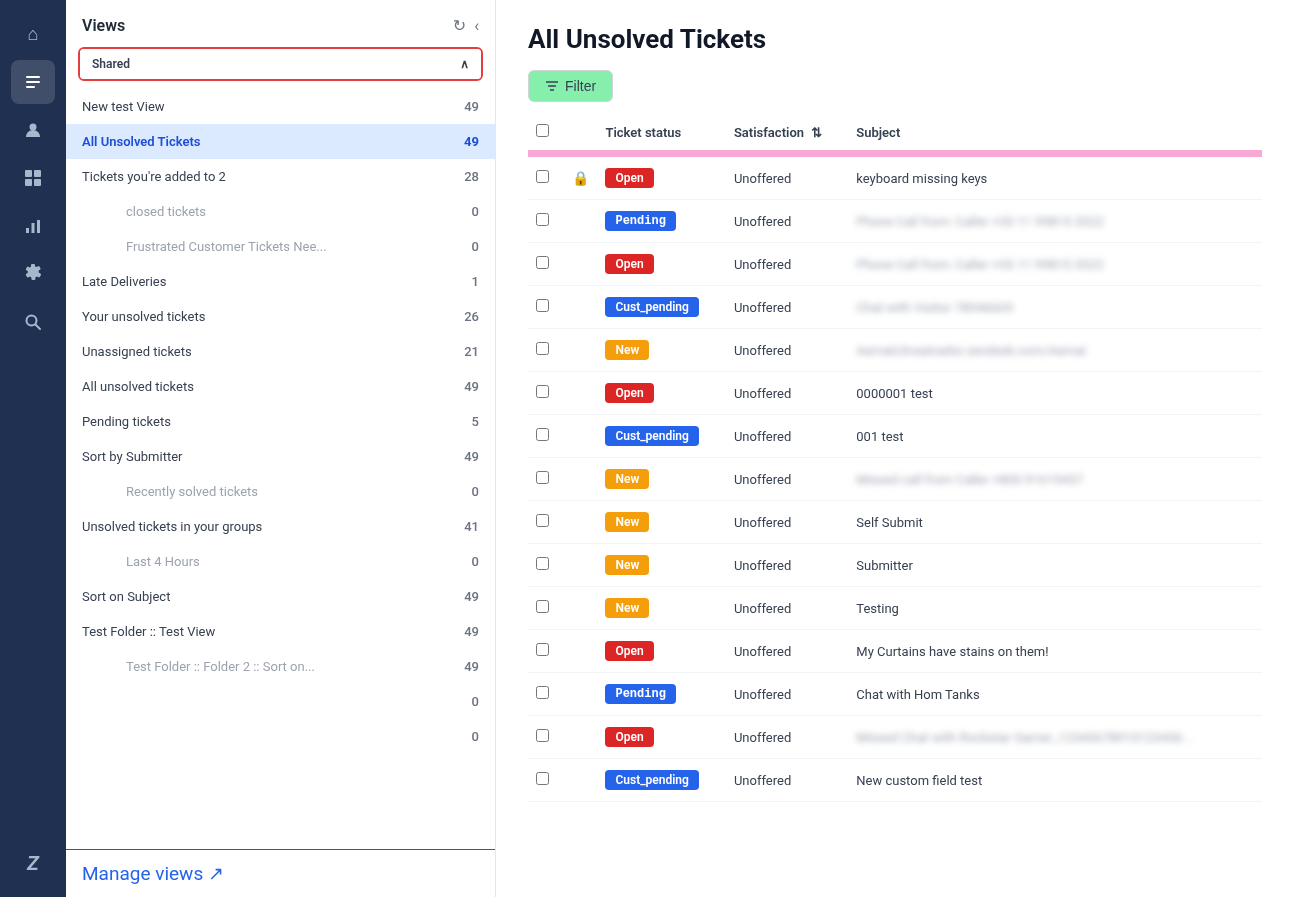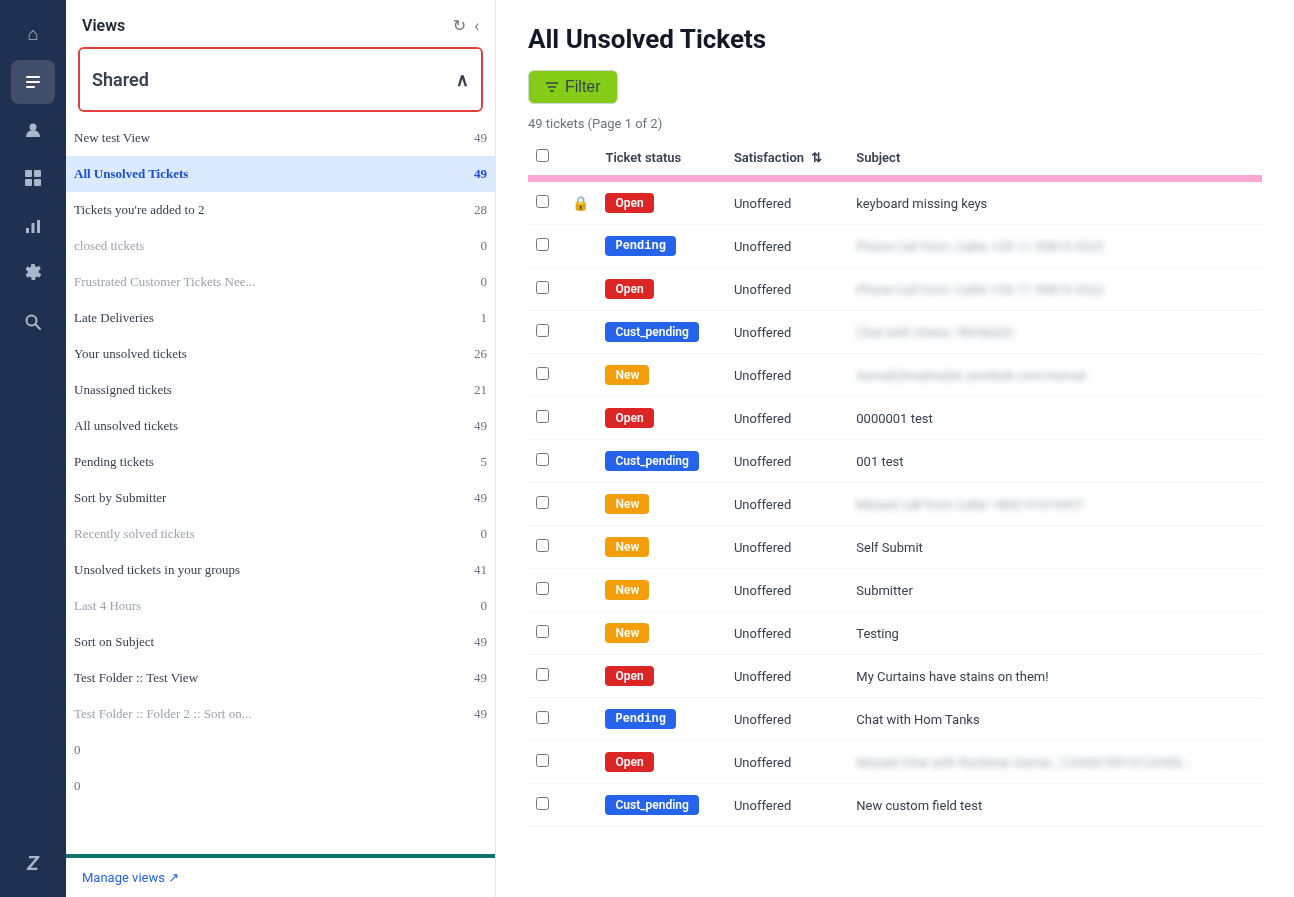--- a/index.html
+++ b/index.html
@@ -66,67 +66,66 @@
     .shared-section {
       border: 2px solid #e53e3e;
       border-radius: 6px;
       margin: 4px 12px 8px 12px;
       overflow: hidden;
     }
     .shared-header {
       display: flex;
       align-items: center;
       justify-content: space-between;
-      padding: 20px 12px;
+      padding: 8px 12px;
       background: #fff;
       cursor: pointer;
-      font-size: 18px;
+      font-size: 12px;
       font-weight: 600;
       color: #374151;
       gap: 21px;
     }
 
     .views-list {
       overflow-y: auto;
       flex: 1;
     }
     .view-item {
       display: flex;
       align-items: center;
-      justify-content: space-between;
-      padding: 10px 8px;
+      justify-content: flex-end;
+      padding: 10px 16px;
       cursor: pointer;
       font-size: 13px;
       color: #374151;
       border-radius: 0;
-      font-family: Liberation Serif, serif;
     }
     .view-item.active {
       background: #dbeafe;
       color: #1d4ed8;
       font-weight: 600;
     }
     .view-item .count {
       font-size: 13px;
       color: #6b7280;
       font-weight: 500;
     }
     .view-item.active .count {
       color: #1d4ed8;
       font-weight: 700;
     }
     .view-item .label { flex: 1; }
-    .view-item .grayed { color: #9ca3af; }
+    .view-item .grayed { color: #9ca3af; margin-left: 44px; }
 
     .manage-views {
       padding: 12px 16px;
-      font-size: 13px;
+      font-size: 19px;
       color: #2563eb;
       cursor: pointer;
-      border-top: 4px solid #0f766e;
+      border-top: 1px solid #0f766e;
     }
 
     
     .main-content {
       flex: 1;
       background: #fff;
       display: flex;
       flex-direction: column;
       overflow: hidden;
     }
@@ -145,23 +144,23 @@
       gap: 12px;
       margin-bottom: 12px;
     }
     .filter-btn {
       display: flex;
       align-items: center;
       gap: 6px;
       padding: 7px 16px;
       border: 1px solid #d1d5db;
       border-radius: 6px;
-      background: #84cc16;
-      cursor: pointer;
-      font-size: 16px;
+      background: #86efac;
+      cursor: pointer;
+      font-size: 14px;
       color: #374151;
     }
     .ticket-count {
       font-size: 13px;
       color: #6b7280;
       padding: 0 0 8px 0;
     }
 
     
     .ticket-table {
@@ -360,21 +359,20 @@
     <div class="filter-bar">
       <button class="filter-btn">
         <svg width="14" height="14" viewBox="0 0 14 14" fill="none" stroke="#374151" stroke-width="1.5">
           <line x1="1" y1="3" x2="13" y2="3"></line>
             <line x1="3" y1="7" x2="11" y2="7"></line>
             <line x1="5" y1="11" x2="9" y2="11"></line>
         </svg>
         <span>Filter</span>
       </button>
     </div>
-    <div class="ticket-count">49 tickets  (Page 1 of 2)</div>
   </div>
 
   <div class="ticket-table">
     <table>
       <thead>
         <tr>
           <th class="check-col"><input type="checkbox" style=""></th>
           <th class="lock-col"></th>
           <th style="cursor:pointer;">Ticket status</th>
           <th style="cursor:pointer;">

